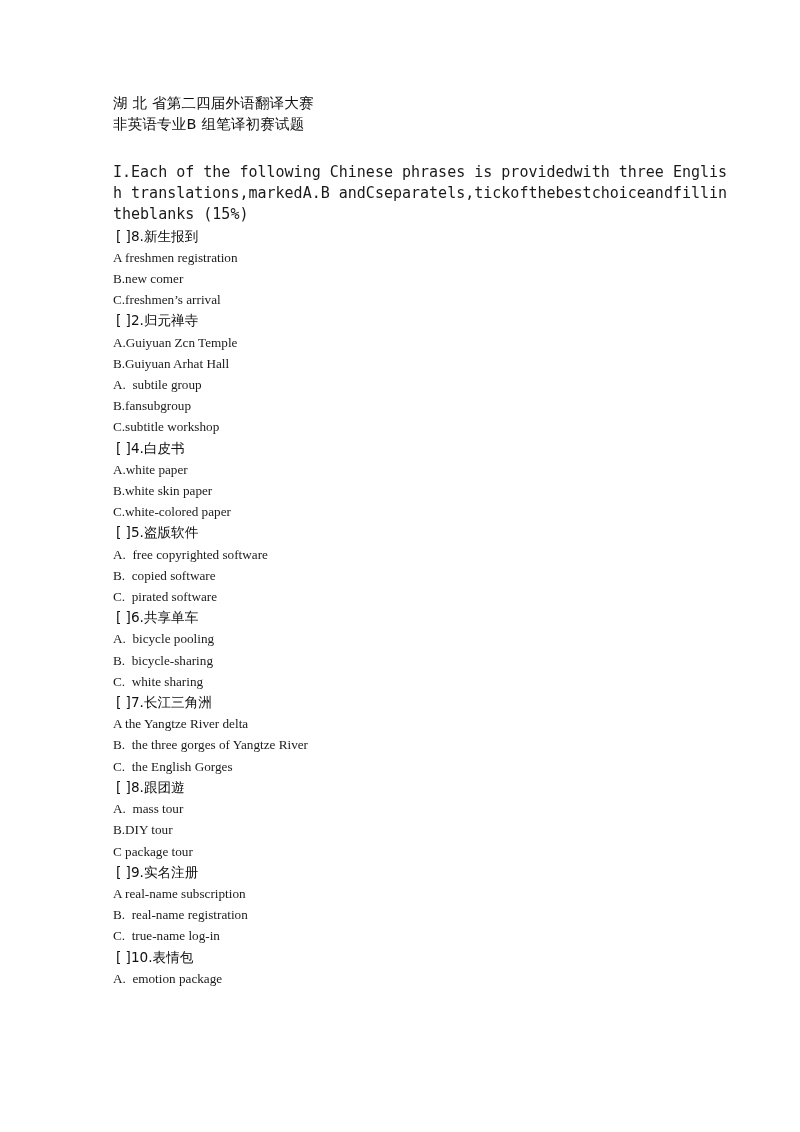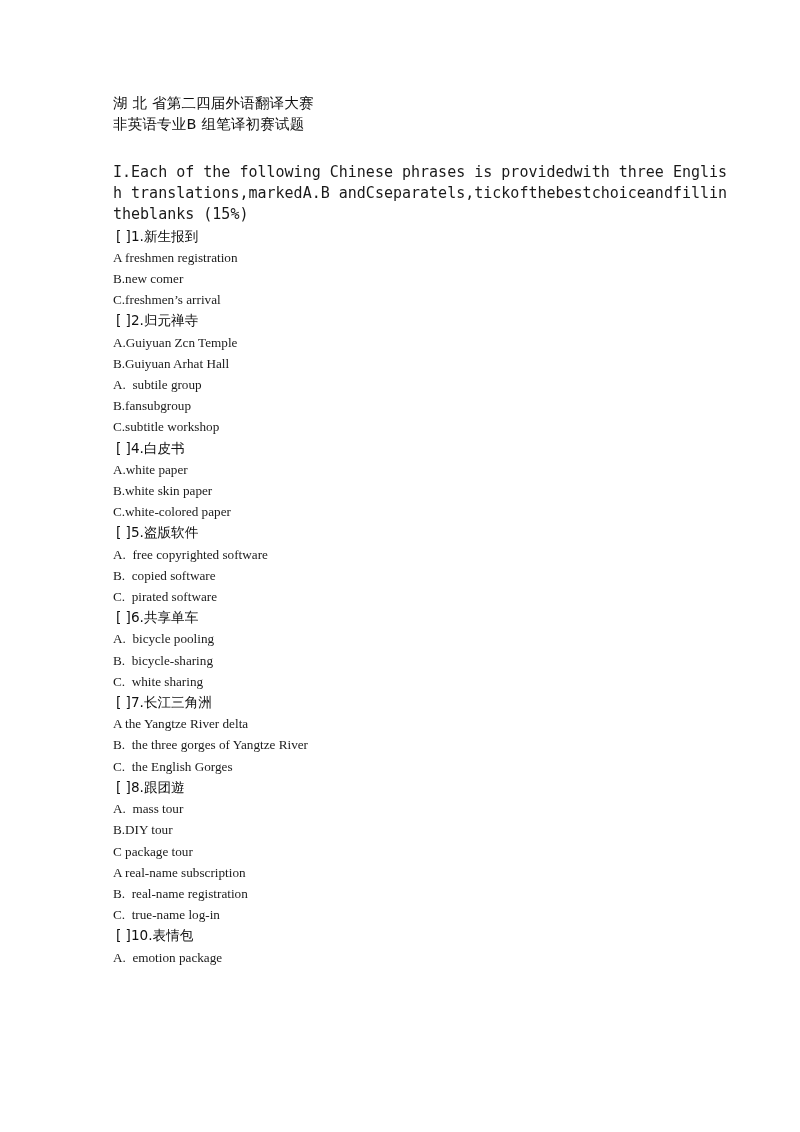--- a/index.html
+++ b/index.html
@@ -88,21 +88,21 @@
       <div class="doc-title">湖 北 省第二四届外语翻译大赛</div>
       <div class="doc-title">非英语专业B 组笔译初赛试题</div>
     </div>
 
     <div class="gap-block"></div>
 
     <div class="instruction">I.Each of the following Chinese phrases is providedwith three English translations,markedA.B andCseparatels,tickofthebestchoiceandfillintheblanks (15%)</div>
 
     <div class="question-list">
         <div class="question-item">
-          <div class="stem">[ ]1.新生报到</div>
+          <div class="stem">[ ]8.新生报到</div>
           <div class="option">A freshmen registration</div>
           <div class="option">B.new comer</div>
           <div class="option">C.freshmen’s arrival</div>
         </div>
         <div class="question-item">
           <div class="stem">[ ]2.归元禅寺</div>
           <div class="option">A.Guiyuan Zcn Temple</div>
           <div class="option">B.Guiyuan Arhat Hall</div>
         </div>
         <div class="question-item">
@@ -134,20 +134,21 @@
           <div class="option">B.  the three gorges of Yangtze River</div>
           <div class="option">C.  the English Gorges</div>
         </div>
         <div class="question-item">
           <div class="stem">[ ]8.跟团遊</div>
           <div class="option">A.  mass tour</div>
           <div class="option">B.DIY tour</div>
           <div class="option">C package tour</div>
         </div>
         <div class="question-item">
+          <div class="stem">[ ]9.实名注册</div>
           <div class="option">A real-name subscription</div>
           <div class="option">B.  real-name registration</div>
           <div class="option">C.  true-name log-in</div>
         </div>
         <div class="question-item">
           <div class="stem">[ ]10.表情包</div>
           <div class="option">A.  emotion package</div>
         </div>
       </div>
 

